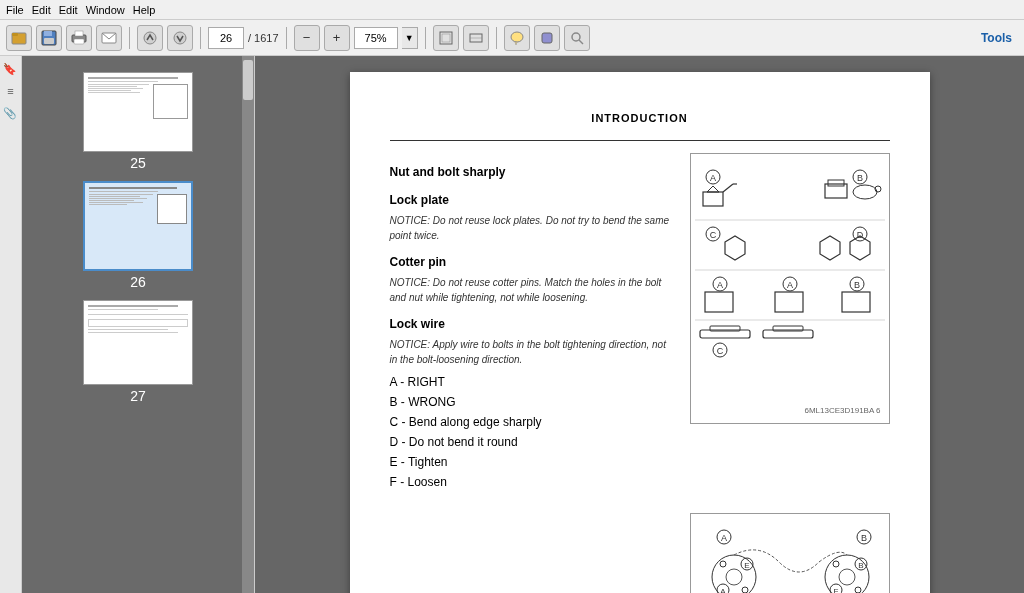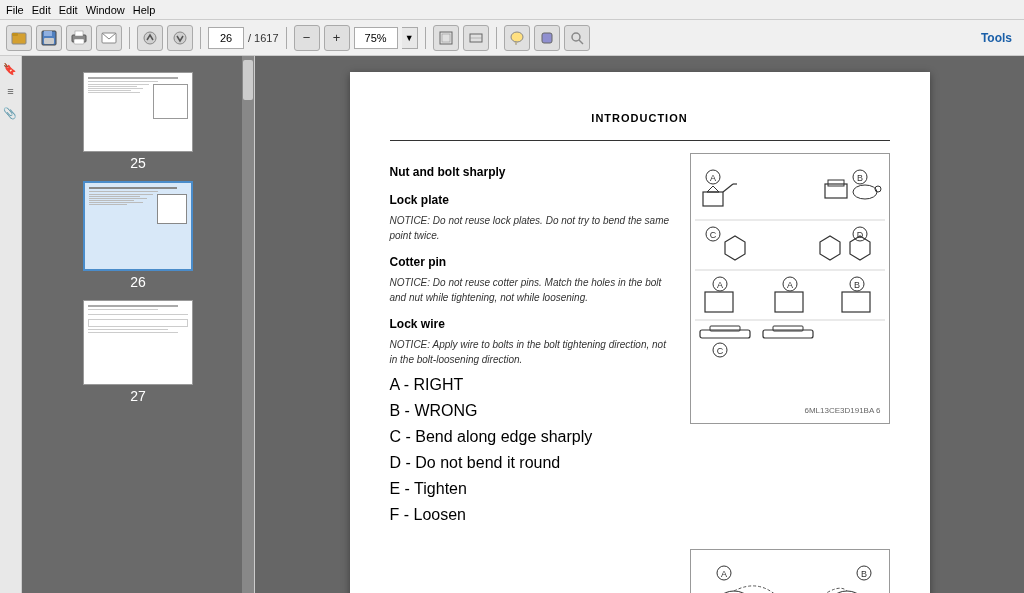--- a/index.html
+++ b/index.html
@@ -227,21 +227,21 @@
       margin: 10px 0 4px 0;
       color: #000;
     }
     .notice-text {
       font-style: italic;
       font-size: 10px;
       color: #333;
       margin-bottom: 6px;
     }
     .list-item-text {
-      font-size: 16px;
+      font-size: 12px;
       color: #000;
       margin: 2px 0;
     }
 
     
     .figure-box {
       border: 1px solid #999;
       background: white;
       padding: 8px;
       display: flex;

